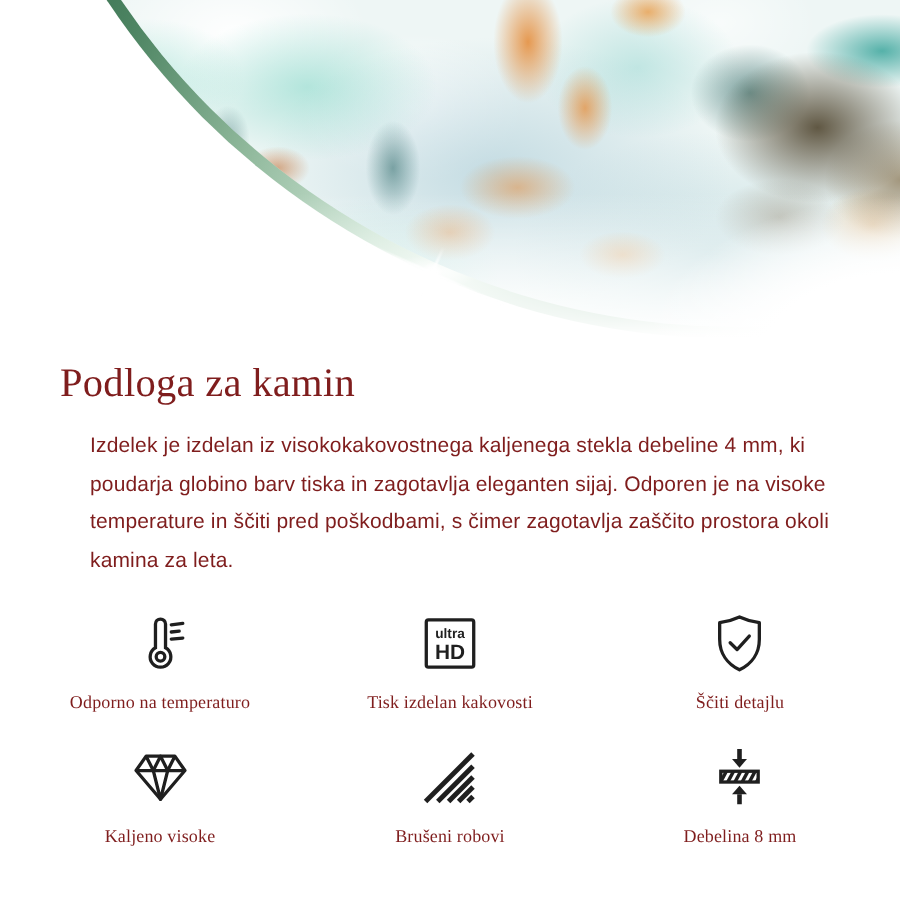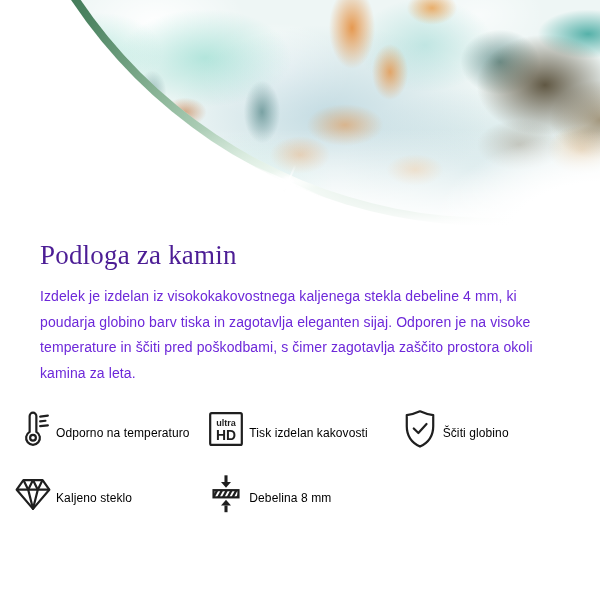--- a/index.html
+++ b/index.html
@@ -75,30 +75,30 @@
              background:linear-gradient(90deg, rgba(255,255,255,0), #fff 45%, #fff 55%, rgba(255,255,255,0));
              filter:blur(0.4px); }
   .sparkle .ray-short { position:absolute; left:-1px; top:-19px; width:2px; height:38px;
              background:linear-gradient(180deg, rgba(255,255,255,0), #fff 45%, #fff 55%, rgba(255,255,255,0));
              filter:blur(0.4px); }
   .sparkle .glow { position:absolute; left:-7px; top:-7px; width:14px; height:14px; border-radius:50%;
              background:radial-gradient(circle, #fff 15%, rgba(255,255,255,0.75) 40%, rgba(255,255,255,0) 72%); }
 
   
   .headline { margin:8px 40px 0; font-family:"Liberation Serif", serif; font-weight:400;
-              font-size:27px; line-height:1.3; color:#4c1d95; letter-spacing:0.2px; }
-  .description { margin:11px 40px 0; width:522px; font-size:14px; line-height:1.83;
-                 color:#6d28d9; letter-spacing:0.1px; }
+              font-size:27px; line-height:1.3; color:#7f1d1d; letter-spacing:0.2px; }
+  .description { margin:11px 60px 0; width:522px; font-size:14px; line-height:1.83;
+                 color:#7f1d1d; letter-spacing:0.1px; }
 
   
   .features { margin-top:13px; padding:0 10px; display:grid;
               grid-template-columns:repeat(3, 1fr); row-gap:13px; }
-  .feature  { display:flex; flex-direction:row; align-items:center; padding-top:6px;text-align:right; }
+  .feature  { display:flex; flex-direction:column; align-items:center; padding-top:6px;text-align:right; }
   .feature svg { width:46px; height:46px; display:block; }
-  .feature .flabel { margin-top:9px; font-size:12px; color:#000000; letter-spacing:0.1px; }
+  .feature .flabel { margin-top:9px; font-size:12px; color:#7f1d1d; letter-spacing:0.1px;font-family:Liberation Serif, serif; }
   .ico { stroke:#1f1f1f; fill:none; stroke-width:2.3; }
   .ico-txt { fill:#1f1f1f; font-family:"Liberation Sans", sans-serif; text-anchor:middle; }
 </style>
 </head>
 <body>
 
 <div class="page">
 
   <div class="hero">
     <div class="glass-edge"></div>
@@ -139,35 +139,47 @@
         <text class="ico-txt" x="24" y="35" font-size="14.5" font-weight="800">HD</text>
       </svg>
       <div class="flabel">Tisk izdelan kakovosti</div>
     </div>
 
     <div class="feature">
       <svg viewBox="0 0 48 48">
         <path class="ico" stroke-linejoin="round" d="M24 5.5 C28.6 7.6 33.2 8.9 37.8 9.5 L37.8 21 C37.8 30.8 32.4 38.3 24 42.3 C15.6 38.3 10.2 30.8 10.2 21 L10.2 9.5 C14.8 8.9 19.4 7.6 24 5.5 Z"></path>
         <path class="ico" stroke-width="2.6" stroke-linecap="round" stroke-linejoin="round" d="M17.5 23.5 L22.3 28.2 L30.8 18.8"></path>
       </svg>
-      <div class="flabel">Ščiti globino</div>
+      <div class="flabel">Ščiti detajlu</div>
     </div>
 
     <div class="feature">
       <svg viewBox="0 0 48 48">
         <g class="ico" stroke-width="2" stroke-linejoin="round">
           <path d="M14 9.5 H34 L41 19.5 L24 39.5 L7 19.5 Z"></path>
           <line x1="7" y1="19.5" x2="41" y2="19.5"></line>
           <path d="M14 9.5 L19 19.5 L24 39.5 L29 19.5 L34 9.5"></path>
           <path d="M19 19.5 L24 9.5 L29 19.5"></path>
         </g>
       </svg>
-      <div class="flabel">Kaljeno steklo</div>
-    </div>
-
+      <div class="flabel">Kaljeno visoke</div>
+    </div>
+
+    <div class="feature">
+      <svg viewBox="0 0 48 48">
+        <g stroke="#1f1f1f" stroke-width="3.4">
+          <line x1="7" y1="41" x2="40" y2="8"></line>
+          <line x1="15.5" y1="41" x2="40" y2="16.5"></line>
+          <line x1="23" y1="41" x2="40" y2="24"></line>
+          <line x1="30" y1="41" x2="40" y2="31"></line>
+          <line x1="36.5" y1="41" x2="40" y2="37.5"></line>
+        </g>
+      </svg>
+      <div class="flabel">Brušeni robovi</div>
+    </div>
 
     <div class="feature">
       <svg viewBox="0 0 48 48">
         <defs>
             <clipPath id="barclip">
               <rect x="11" y="20" width="26" height="7.5"></rect>
             </clipPath>
           </defs>
         <line x1="24" y1="4.5" x2="24" y2="11.5" stroke="#1f1f1f" stroke-width="3.2"></line>
         <polygon points="18.8,11.5 29.2,11.5 24,17.5" fill="#1f1f1f"></polygon>

